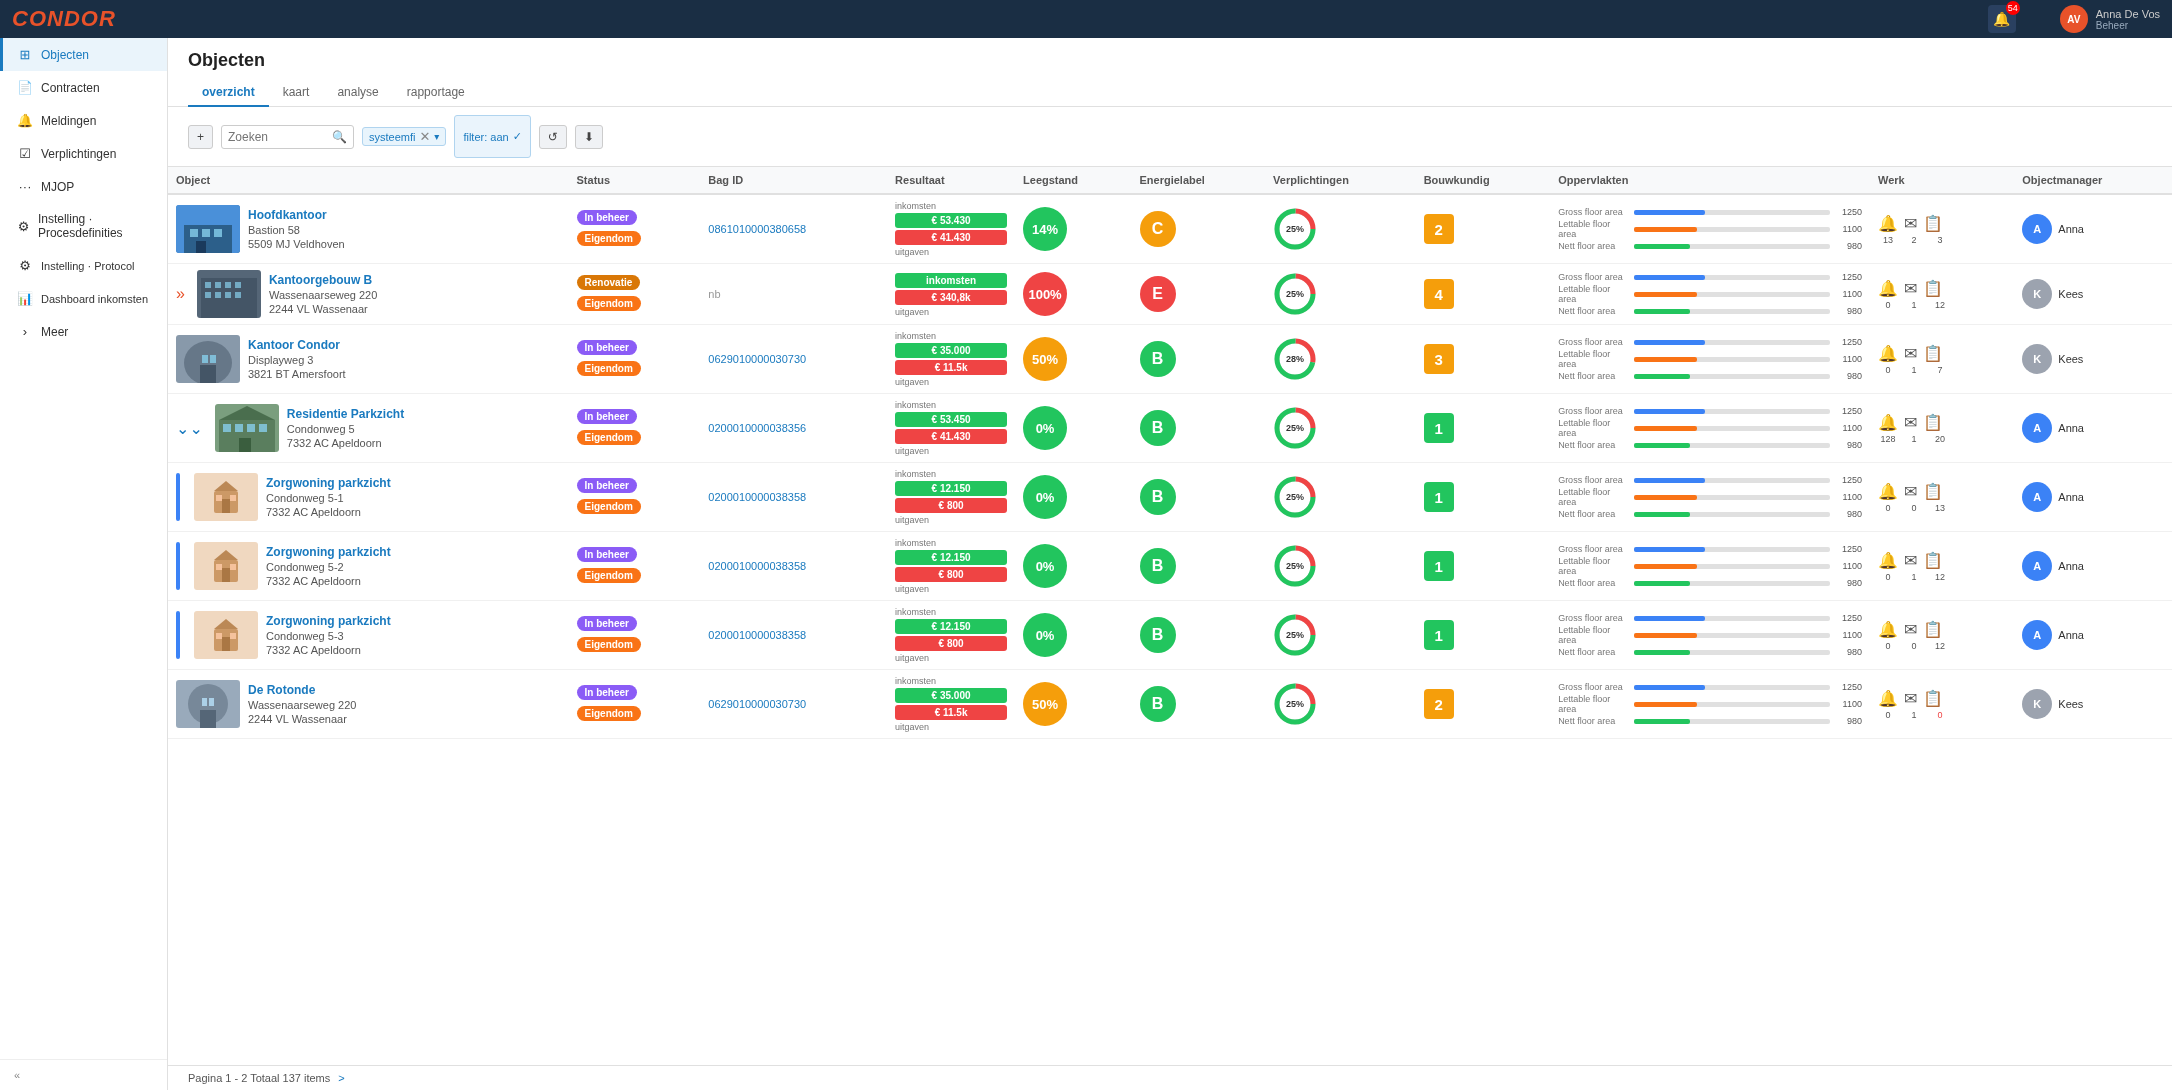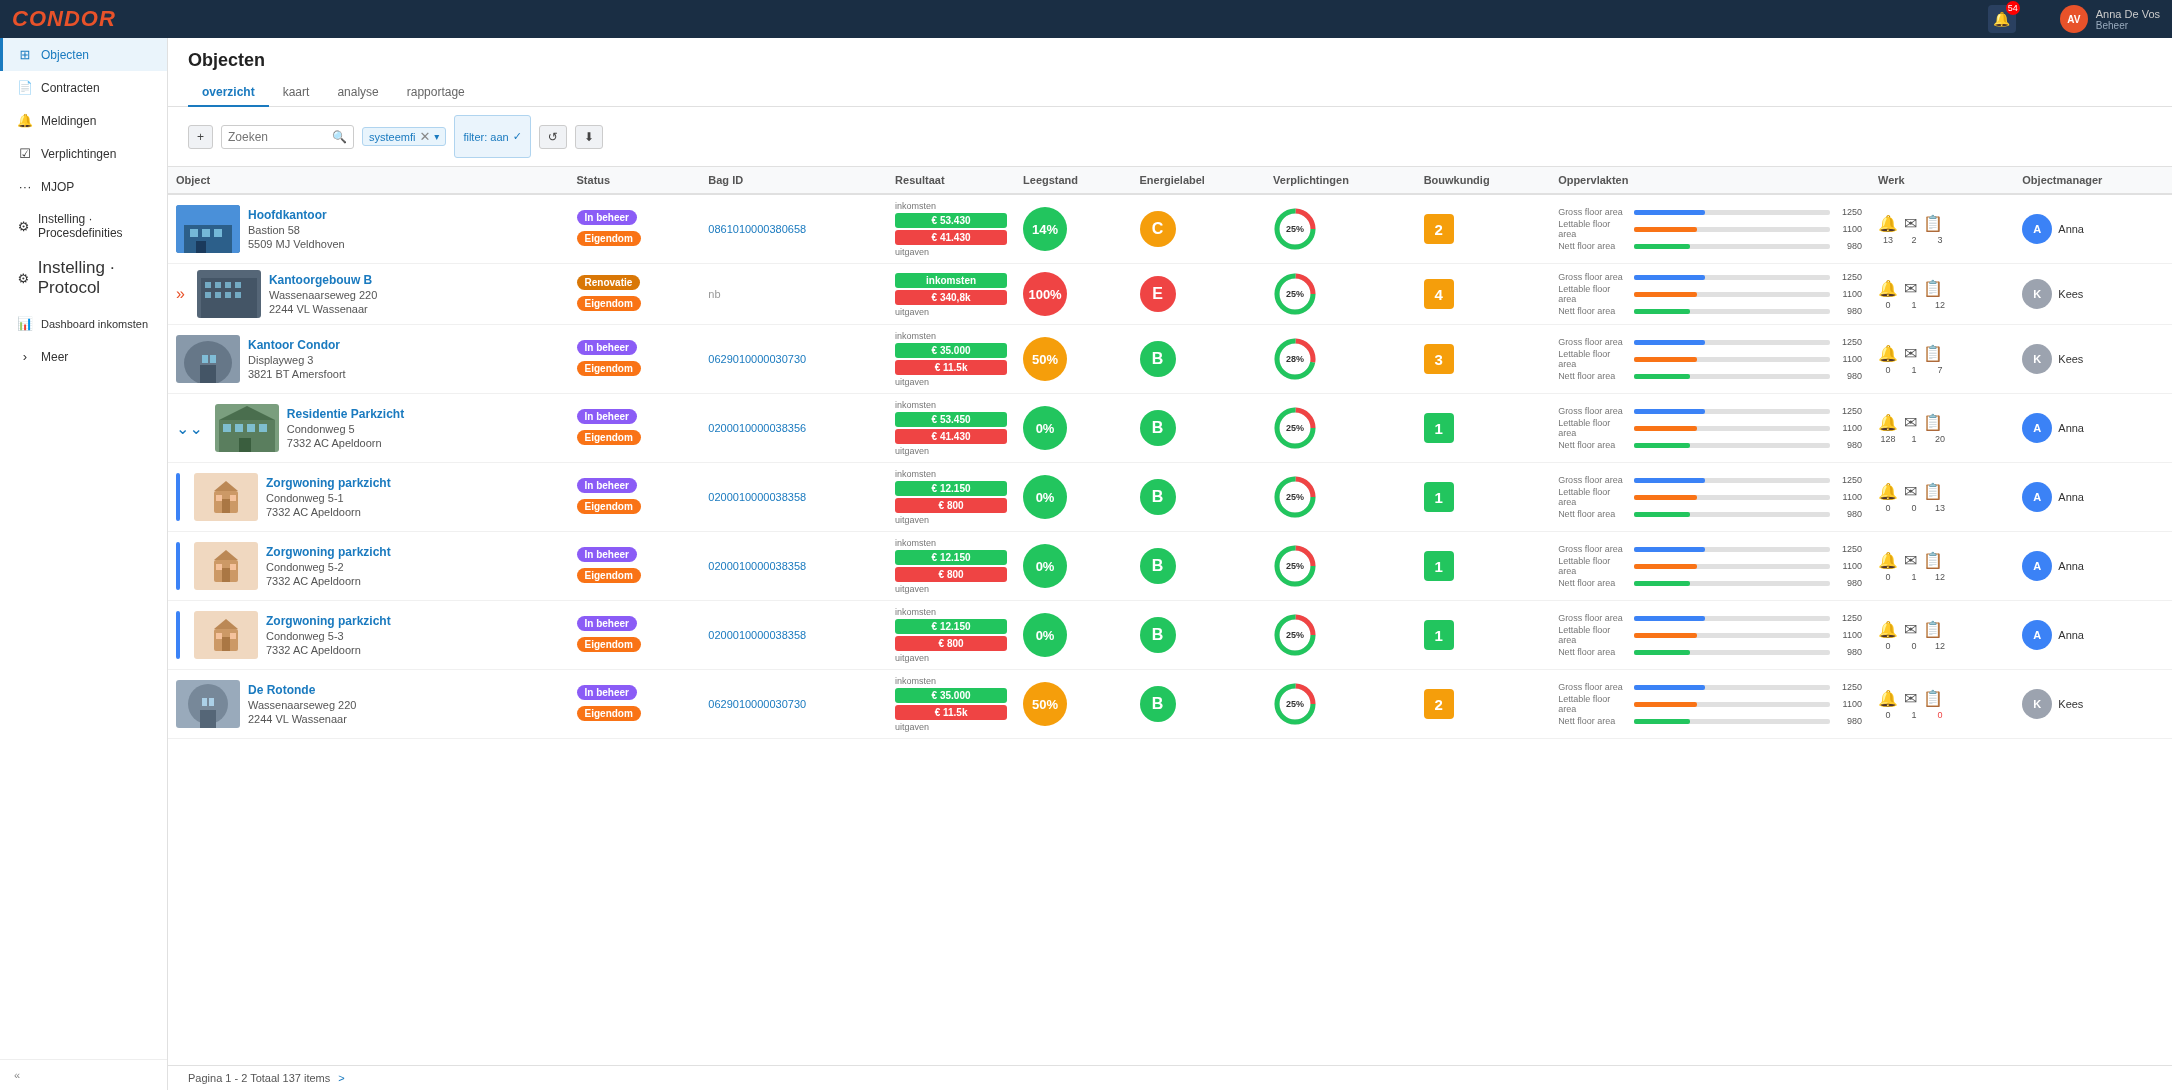--- a/index.html
+++ b/index.html
@@ -395,21 +395,21 @@
     <div class="sidebar-item">
       <span class="icon">···</span>
       <span>MJOP</span>
     </div>
     <div class="sidebar-item">
       <span class="icon">⚙</span>
       <span style="font-size:12px;">Instelling · Procesdefinities</span>
     </div>
     <div class="sidebar-item">
       <span class="icon">⚙</span>
-      <span style="font-size:17px;">Instelling · Protocol</span>
+      <span style="font-size:11px;">Instelling · Protocol</span>
     </div>
     <div class="sidebar-item">
       <span class="icon">📊</span>
       <span style="font-size:11px;">Dashboard inkomsten</span>
     </div>
     <div class="sidebar-item">
       <span class="icon">›</span>
       <span>Meer</span>
     </div>
     <div class="sidebar-bottom">

